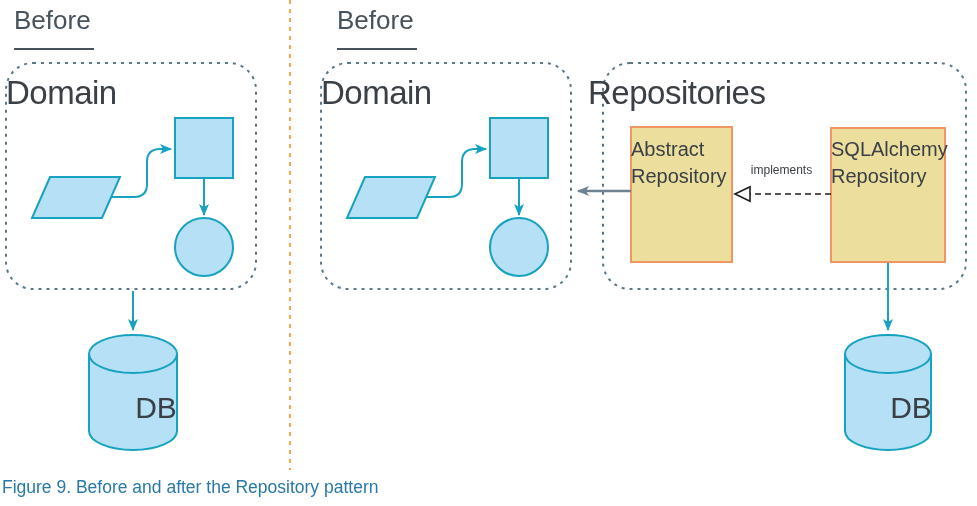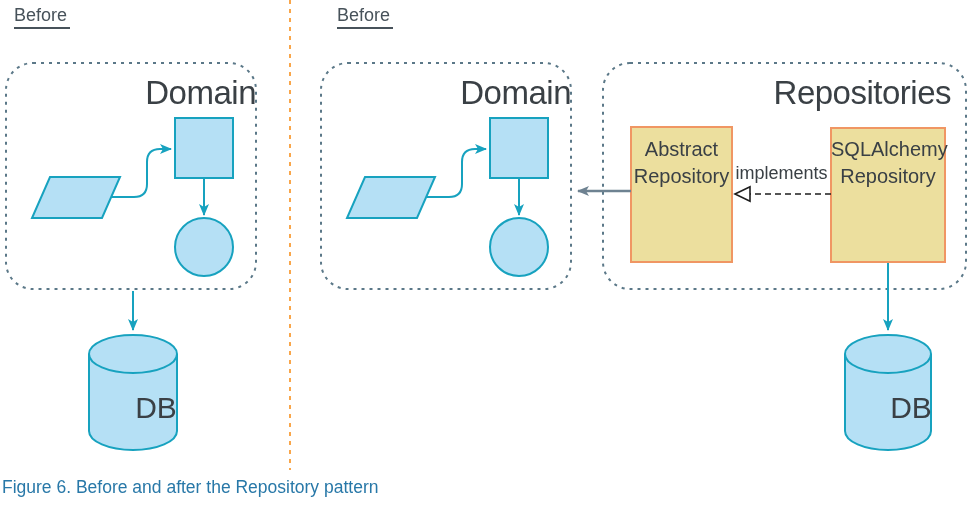--- a/index.html
+++ b/index.html
@@ -12,25 +12,25 @@
   .flow{stroke:var(--teal);stroke-width:2;fill:none;}
   .repo-node{fill:var(--tan-fill);stroke:var(--tan-border);stroke-width:2;}
   .divider{stroke:var(--divider-orange);stroke-width:2;stroke-dasharray:4 5;fill:none;}
   .gray-line{stroke:var(--gray-arrow);stroke-width:2.5;fill:none;}
   .impl-line{stroke:var(--impl-dark);stroke-width:1.6;stroke-dasharray:6 4;fill:none;}
   .impl-head{fill:#ffffff;stroke:var(--impl-dark);stroke-width:1.6;}
   .teal-head{fill:var(--teal);}
   .gray-head{fill:var(--gray-arrow);}
   
   .txt{position:absolute;color:var(--text-dark);font-weight:300;white-space:nowrap;}
-  .section-label{font-size:18px;color:var(--label-dark);border-bottom:2px solid var(--label-dark);
-                 padding:0 3px 1px 0;line-height:1.1;}
-  .box-title{font-size:33px;text-align:right;letter-spacing:-0.5px;line-height:1;}
-  .repo-text{font-size:20px;text-align:center;line-height:27px;white-space:normal;}
-  .impl-text{font-size:18px;text-align:center;}
+  .section-label{font-size:26px;color:var(--label-dark);border-bottom:2px solid var(--label-dark);
+                 padding:0 3px 13px 0;line-height:1.1;}
+  .box-title{font-size:33px;text-align:left;letter-spacing:-0.5px;line-height:1;}
+  .repo-text{font-size:20px;text-align:left;line-height:27px;white-space:normal;}
+  .impl-text{font-size:12px;text-align:center;}
   .db-text{font-size:30px;text-align:center;margin-left:23px;}
   .caption{font-size:17.5px;color:var(--caption-blue);font-weight:400;}
 </style>
 </head>
 <body>
 
 <div class="stage">
 
   <svg width="977" height="506" viewBox="0 0 977 506">
     <defs>
@@ -103,14 +103,14 @@
   <div class="txt repo-text" style="left:831px;top:136px;width:114px;">
     <div>SQLAlchemy</div>
     <div>Repository</div>
   </div>
 
   <div class="txt impl-text" style="left:732px;top:163px;width:99px;">implements</div>
 
   <div class="txt db-text" style="left:89px;top:391px;width:88px;">DB</div>
   <div class="txt db-text" style="left:845px;top:391px;width:86px;">DB</div>
 
-  <div class="txt caption" style="left:2px;top:477px;">Figure 6. Before and after the Repository pattern</div>
+  <div class="txt caption" style="left:2px;top:477px;">Figure 9. Before and after the Repository pattern</div>
 </div>
 
 </body></html>

